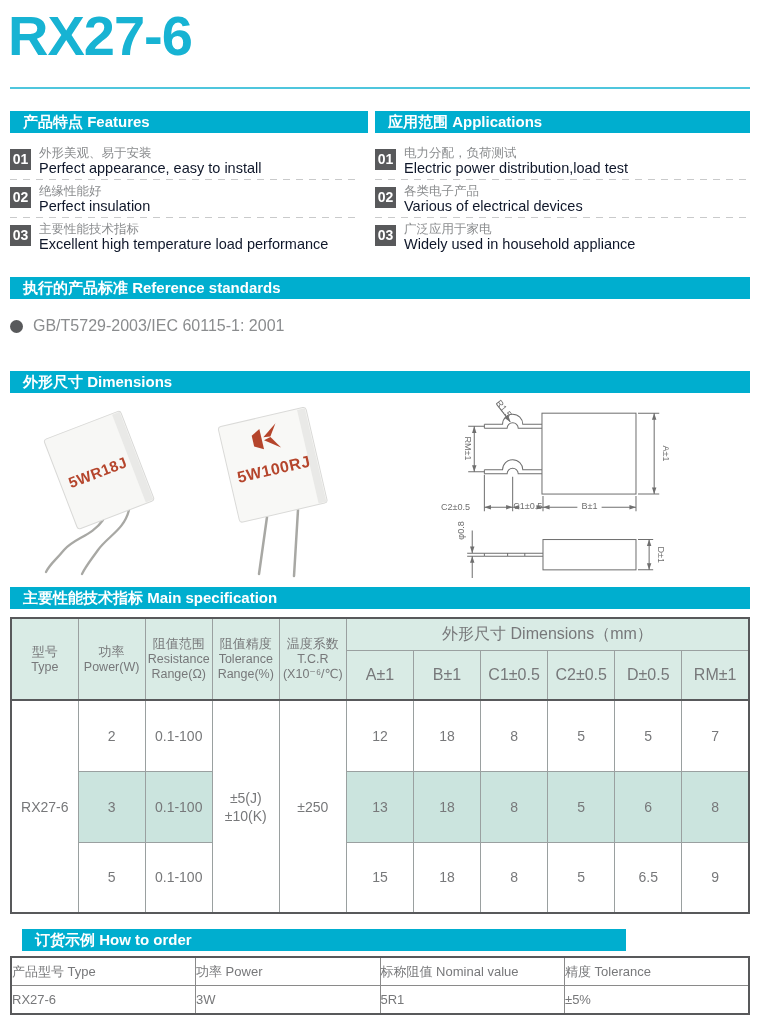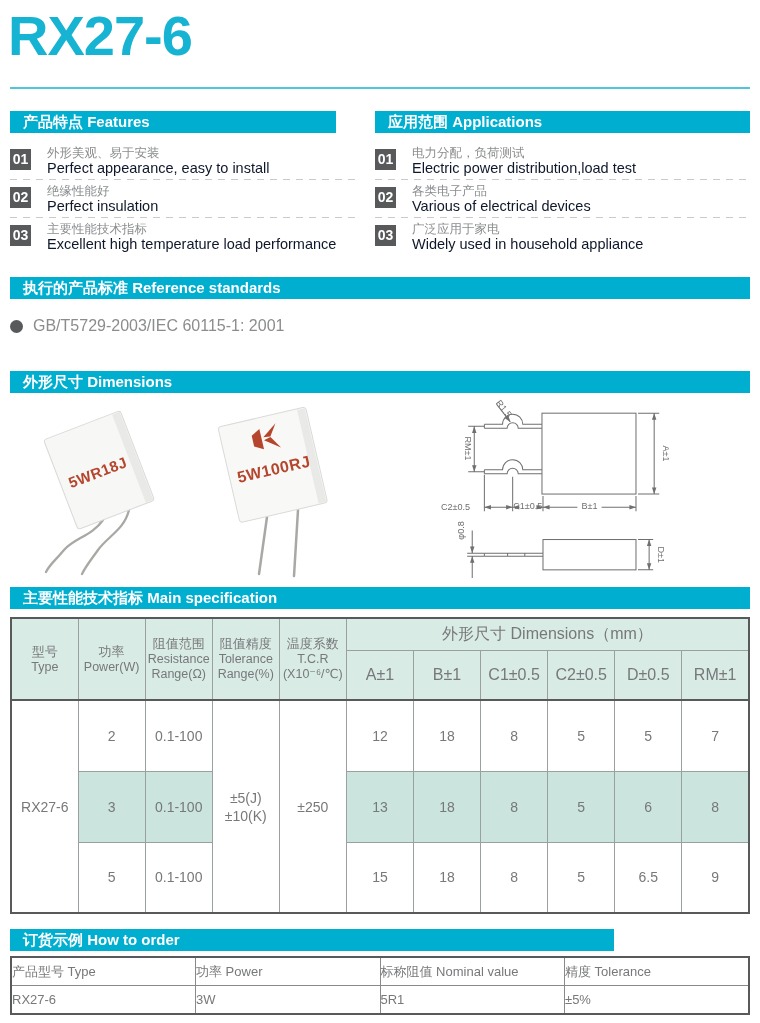--- a/index.html
+++ b/index.html
@@ -10,21 +10,21 @@
                 color:#17b3d3;letter-spacing:-1px;line-height:1;}
   .title-block{position:absolute;left:236px;top:11px;color:#17b3d3;}
   .title-cn{font-size:25px;font-weight:bold;line-height:28px;}
   .title-en{font-size:19px;line-height:24px;}
   .top-divider{position:absolute;left:10px;top:87px;width:740px;height:2px;background:#4fc6dd;}
   
   .bar{position:absolute;height:22px;background:#00aecf;color:#fff;font-size:15px;
        font-weight:bold;line-height:22px;padding-left:13px;box-sizing:border-box;}
   
   .list{position:absolute;top:146px;}
-  .item{display:flex;gap:16px;margin-bottom:3px;height:30px;}
+  .item{display:flex;gap:8px;margin-bottom:3px;height:30px;}
   .badge{width:21px;height:21px;margin-top:3px;background:#58595b;color:#fff;
          font-size:14px;font-weight:bold;text-align:center;line-height:21px;flex:0 0 21px;}
   .item .cn{font-size:12.5px;line-height:14px;color:#8a8c8e;}
   .item .en{font-size:14.5px;line-height:16px;color:#0f172a;}
   .dash{height:1px;margin:0 0 4px 0;
         background:repeating-linear-gradient(90deg,#c9cacb 0 7px,transparent 7px 13px);}
   
   .std{position:absolute;left:10px;top:317px;display:flex;align-items:center;gap:10px;}
   .bullet{width:13px;height:13px;border-radius:50%;background:#58595b;}
   .std-text{font-size:16px;color:#8a8c8e;}
@@ -50,21 +50,21 @@
   .order-table td{border:1px solid #8a8a8a;height:27px;text-align:left;padding:0;}
 </style>
 </head>
 <body>
 
 <div class="page">
 
   <div class="product-code">RX27-6</div>
   <div class="top-divider"></div>
 
-  <div class="bar" style="left:10px;top:111px;width:326px;">产品特点 Features</div>
+  <div class="bar" style="left:10px;top:111px;width:358px;">产品特点 Features</div>
   <div class="bar" style="left:375px;top:111px;width:375px;">应用范围 Applications</div>
 
   <div class="list" style="left:10px;width:345px;">
     <div class="item">
       <div class="badge">01</div>
       <div>
         <div class="cn">外形美观、易于安装</div>
         <div class="en">Perfect appearance, easy to install</div>
       </div>
     </div>
@@ -290,21 +290,21 @@
       <td>15</td>
       <td>18</td>
       <td>8</td>
       <td>5</td>
       <td>6.5</td>
       <td>9</td>
     </tr>
     </tbody>
   </table>
 
-  <div class="bar" style="left:10px;top:929px;width:604px;">订货示例  How to order</div>
+  <div class="bar" style="left:22px;top:929px;width:604px;">订货示例  How to order</div>
   <table class="order-table">
     <colgroup>
         <col>
         <col>
         <col>
         <col>
       </colgroup>
     <tbody>
     <tr>
       <td>产品型号 Type</td>

